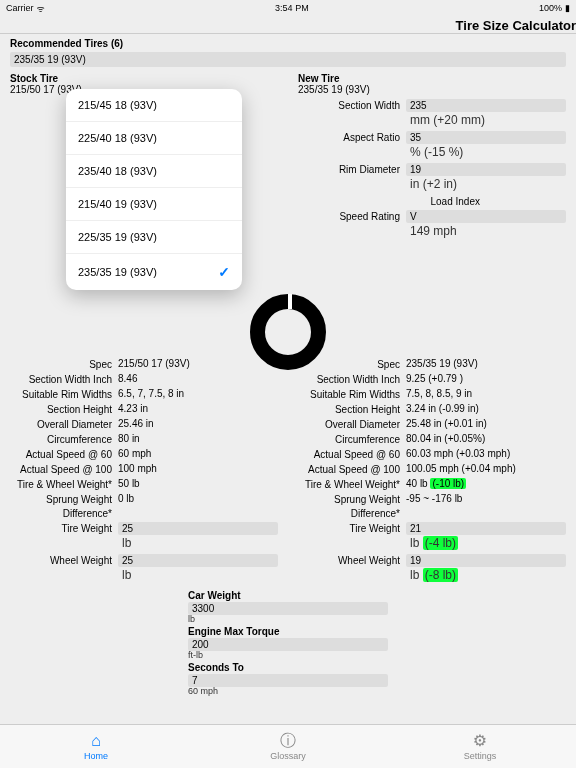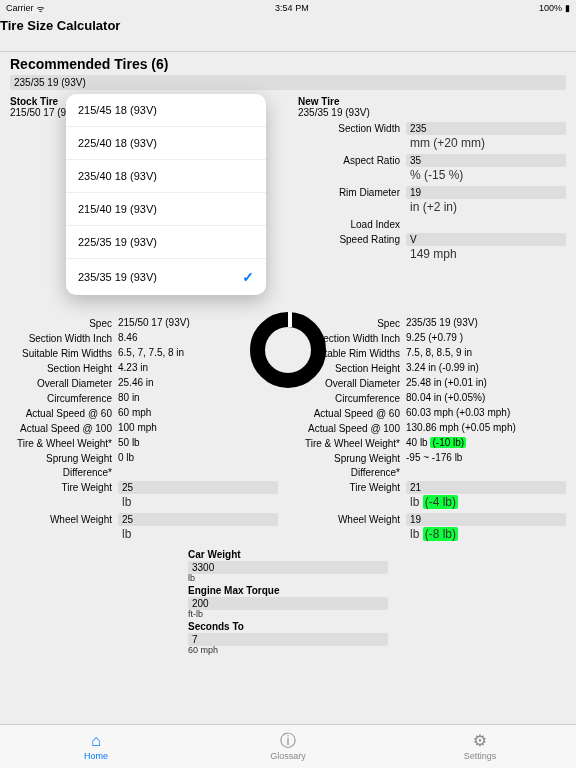--- a/index.html
+++ b/index.html
@@ -1,49 +1,49 @@
 <!DOCTYPE html>
 <html><head>
 <meta charset="utf-8">
 <style>
 * { box-sizing: border-box; margin: 0; padding: 0; font-family: -apple-system, "Helvetica Neue", Arial, sans-serif; }
 html, body { width: 576px; height: 768px; background: #eeeeee; overflow: hidden; }
 .status-bar { height: 16px; display: flex; justify-content: space-between; align-items: center; padding: 0 6px; font-size: 9px; background: #eeeeee; }
 .status-left, .status-right { display: flex; gap: 3px; align-items: center; }
-.title-bar { text-align: left; font-size: 13px; font-weight: 600; padding: 2px 0 18px 0; background: #eeeeee; border-bottom: 1px solid #ccc; }
+.title-bar { text-align: right; font-size: 13px; font-weight: 600; padding: 2px 0 0 0; background: #eeeeee; border-bottom: 1px solid #ccc; }
 .content { height: 702px; overflow: hidden; position: relative; font-size: 10px; }
 .rec-section { padding: 4px 10px 2px 10px; }
-.rec-label { font-weight: bold; font-size: 14px; margin-bottom: 3px; }
+.rec-label { font-weight: bold; font-size: 10px; margin-bottom: 3px; }
 .dropdown-bar { background: #ddd; padding: 2px 4px; font-size: 10px; border-radius: 2px; }
 .columns { display: flex; padding: 4px 10px 0 10px; gap: 20px; }
 .col { flex: 1; }
 .col-header { font-weight: bold; font-size: 10px; }
 .col-sub { font-size: 10px; margin-bottom: 4px; }
 .top-inputs { }
-.row { display: flex; align-items: flex-start; margin-bottom: 1px; }
+.row { display: flex; align-items: flex-start; margin-bottom: 1px; justify-content: center; }
 .row-label { width: 108px; text-align: right; padding-right: 6px; font-size: 10px; line-height: 14px; }
 .row-value { flex: 1; font-size: 10px; }
 .input-box { background: #ddd; border-radius: 2px; padding: 1px 4px; font-size: 10px; width: 100%; min-height: 13px; line-height: 11px; border: none; display: block; }
 .sub-text { font-size: 12px; color: #333; padding: 1px 4px 3px 4px; display: block; }
 .center-inputs { width: 200px; margin: 4px auto 0 auto; }
 .center-inputs .crow { margin-bottom: 2px; font-size: 10px; }
 .center-inputs .clabel { font-size: 10px; font-weight: bold; margin-bottom: 1px; }
 .center-inputs .csub { font-size: 9px; color: #333; margin-top: -1px; }
-.dropdown-popup { position: absolute; top: 42px; left: 66px; width: 200px; background: #fff; border-radius: 10px; box-shadow: 0 6px 20px rgba(0,0,0,0.25); overflow: hidden; z-index: 10; }
+.dropdown-popup { position: absolute; top: 55px; left: 66px; width: 176px; background: #fff; border-radius: 10px; box-shadow: 0 6px 20px rgba(0,0,0,0.25); overflow: hidden; z-index: 10; }
 .dd-item { padding: 10px 12px; font-size: 11px; border-bottom: 1px solid #eee; display: flex; justify-content: space-between; align-items: center; }
 .dd-item:last-child { border-bottom: none; }
 .checkmark { color: #007aff; font-size: 14px; font-weight: bold; }
 .ring { position: absolute; left: 50%; top: 260px; transform: translate(-50%, 0); width: 76px; height: 76px; border: 15px solid #000; border-radius: 50%; background: #eee; z-index: 5; }
 .ring::after { content: ''; position: absolute; top: -15px; left: 50%; width: 4px; height: 15px; background: #fff; }
 .hl { background: #0eff3b; padding: 0 2px; border-radius: 2px; }
 .tab-bar { position: absolute; bottom: 0; left: 0; right: 0; height: 44px; background: #f7f7f7; border-top: 1px solid #ccc; display: flex; }
 .tab { flex: 1; display: flex; flex-direction: column; align-items: center; justify-content: center; font-size: 9px; color: #888; gap: 2px; }
 .tab.active { color: #007aff; }
 .tab-icon { font-size: 16px; line-height: 1; }
-.specs-section { margin-top: 48px; }
+.specs-section { margin-top: 112px; }
 </style>
 </head>
 <body>
 
 <div class="status-bar">
   <div class="status-left">
     <span>Carrier</span>
     <span>ᯤ</span>
   </div>
   <span>3:54 PM</span>
@@ -189,21 +189,21 @@
         <div class="row">
           <div class="row-label">Circumference</div>
     <div class="row-value">80.04 in (+0.05%)</div>
         </div>
         <div class="row">
           <div class="row-label">Actual Speed @ 60</div>
     <div class="row-value">60.03 mph (+0.03 mph)</div>
         </div>
         <div class="row">
           <div class="row-label">Actual Speed @ 100</div>
-    <div class="row-value">130.86 mph (+0.05 mph)</div>
+    <div class="row-value">100.05 mph (+0.04 mph)</div>
         </div>
         <div class="row">
           <div class="row-label">Tire &amp; Wheel Weight*</div>
     <div class="row-value">40 lb <span class="hl">(-10 lb)</span></div>
         </div>
         <div class="row">
           <div class="row-label">Sprung Weight Difference*</div>
     <div class="row-value">-95 ~ -176 lb</div>
         </div>
         <div class="row">

